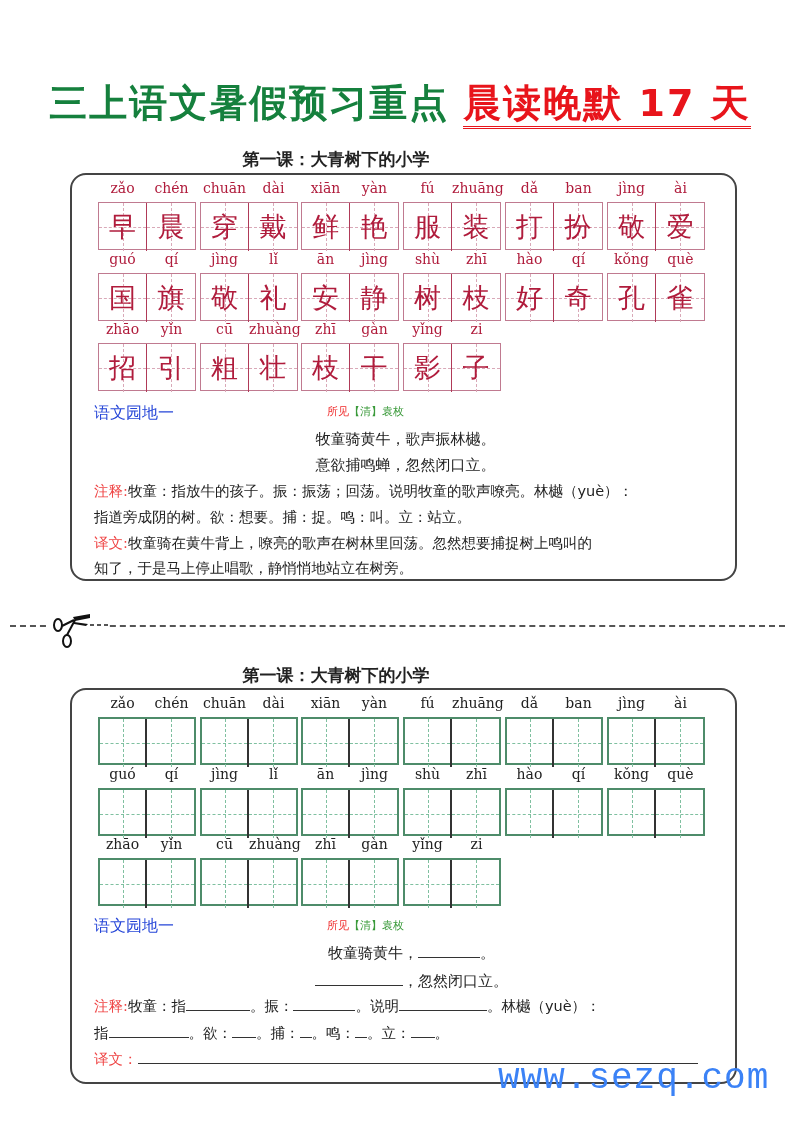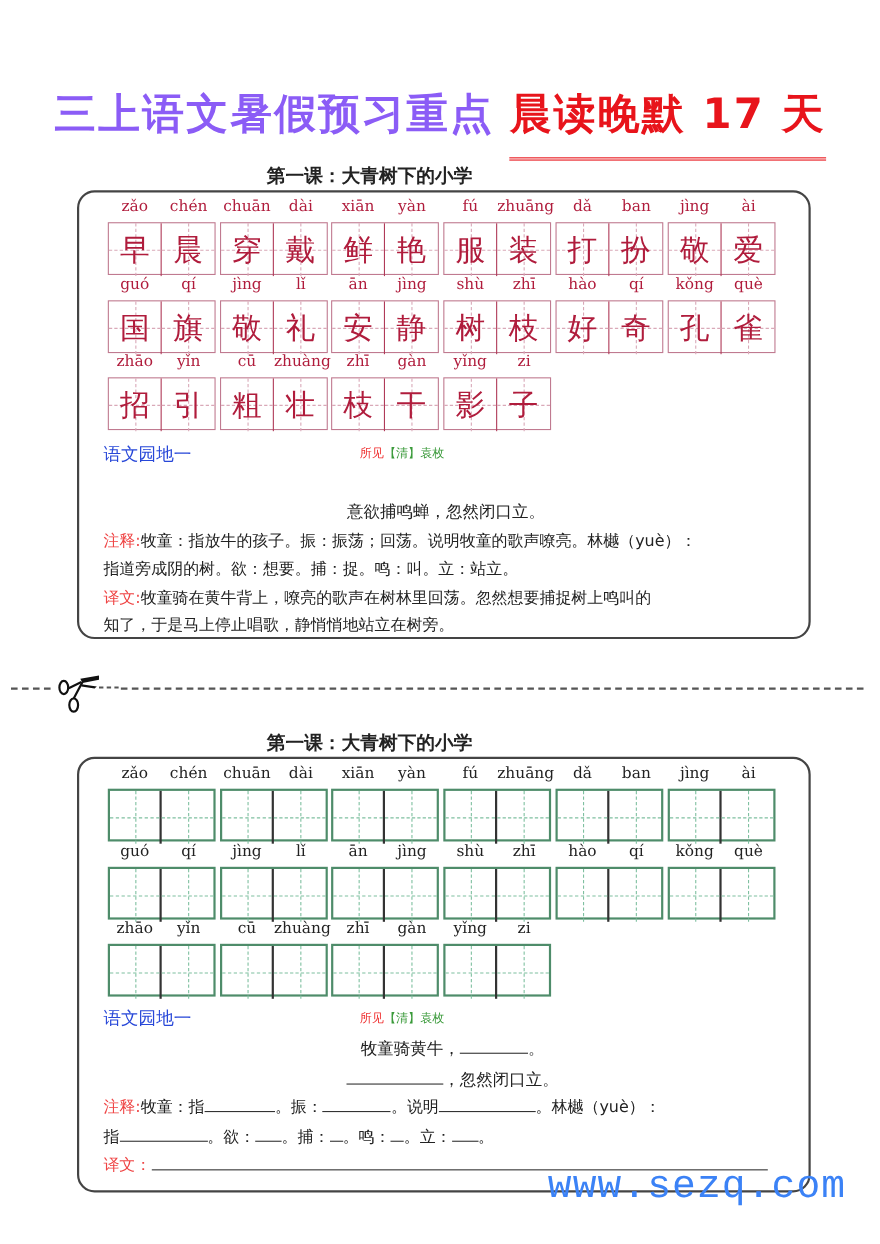--- a/index.html
+++ b/index.html
@@ -5,22 +5,22 @@
   * { box-sizing: border-box; margin: 0; padding: 0; }
   body {
     width: 800px; height: 1131px; background: #ffffff; position: relative; overflow: hidden;
     font-family: "DejaVu Serif", "Liberation Serif", serif; color: #222;
   }
   .title {
     position: absolute; top: 78px; left: 0; width: 800px; text-align: center;
     font-family: "DejaVu Sans", sans-serif; font-weight: bold; font-size: 38px; letter-spacing: 2px;
     white-space: nowrap;
   }
-  .title .black { color: #8b5cf6; }
-  .title .red { color: #e8141b; border-bottom: 3px double #e8141b; padding-bottom: 18px; margin-left: 14px; }
+  .title .black { color: #15803d; }
+  .title .red { color: #e8141b; border-bottom: 3px double #e8141b; padding-bottom: 1px; margin-left: 14px; }
   .lesson-title {
     position: absolute; left: 0; width: 672px; text-align: center;
     font-family: "DejaVu Sans", sans-serif; font-weight: bold; font-size: 17px; color: #222;
   }
   .panel {
     position: absolute; left: 70px; width: 667px; border: 2px solid #444; border-radius: 16px;
     background: #fff;
   }
   .grid-row { position: absolute; left: 26px; height: 70px; }
   .group { position: absolute; top: 0; width: 119px; height: 70px; }
@@ -281,20 +281,21 @@
             </div>
           </div>
         </div>
       </div>
     </div>
 
   <div class="section" style="top:228px;">语文园地一</div>
   <div class="poem-src" style="top:229px;">
     <span class="red">所见</span><span class="green">【清】</span><span class="green">袁枚</span>
   </div>
+  <div class="poem-line" style="top:255px;">牧童骑黄牛，歌声振林樾。</div>
   <div class="poem-line" style="top:281px;">意欲捕鸣蝉，忽然闭口立。</div>
 
   <div class="note" style="top:307px;">
     <span class="lbl">注释:</span><span>牧童：指放牛的孩子。振：振荡；回荡。说明牧童的歌声嘹亮。林樾（yuè）：</span>
   </div>
   <div class="note" style="top:333px;">指道旁成阴的树。欲：想要。捕：捉。鸣：叫。立：站立。</div>
   <div class="note" style="top:359px;">
     <span class="lbl">译文:</span><span>牧童骑在黄牛背上，嘹亮的歌声在树林里回荡。忽然想要捕捉树上鸣叫的</span>
   </div>
   <div class="note" style="top:384px;">知了，于是马上停止唱歌，静悄悄地站立在树旁。</div>

